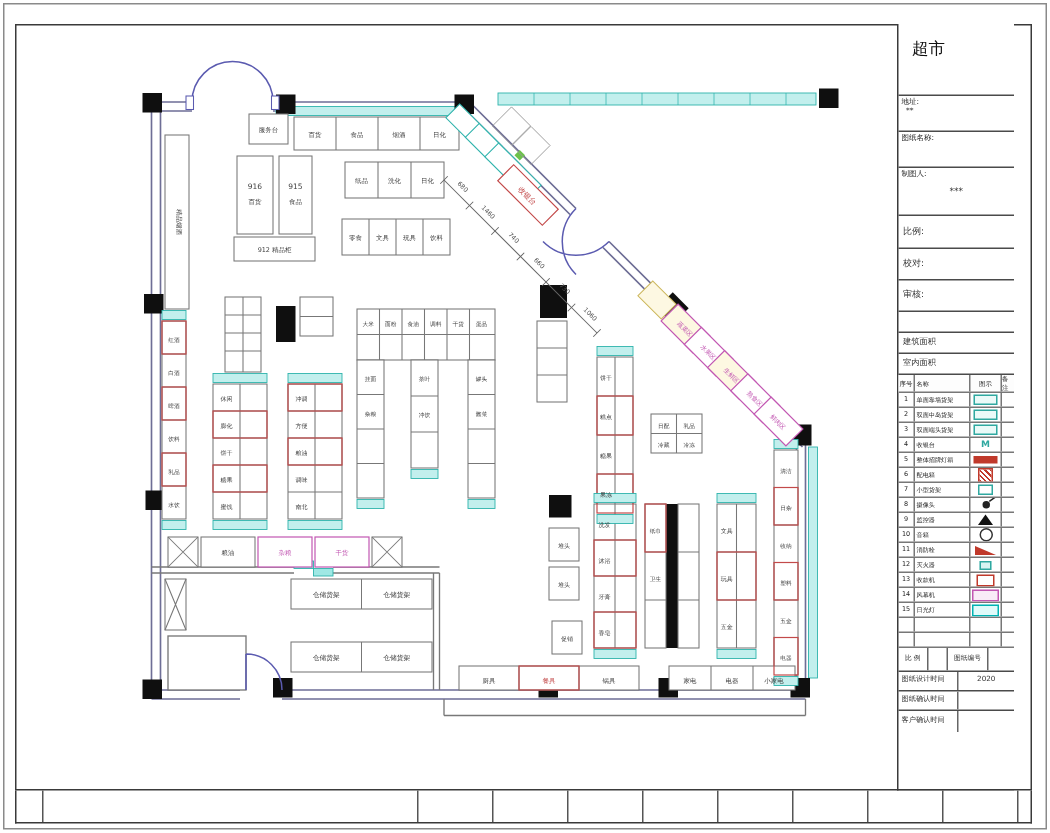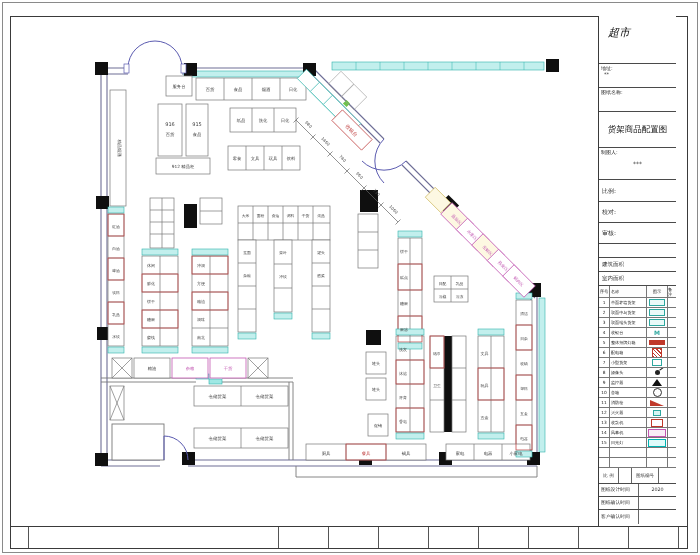--- a/index.html
+++ b/index.html
@@ -377,31 +377,28 @@
       <text x="217.5" y="440" font-size="4.5">仓储货架</text>
       <text x="264.5" y="440" font-size="4.5">仓储货架</text>
       <text x="376" y="365" font-size="4">堆头</text>
       <text x="376" y="391" font-size="4">堆头</text>
       <text x="378" y="427" font-size="4">促销</text>
     </g>
   </svg>
 
   <div id="tblock">
     <div class="trow" style="height:48px;">
-      <div style="font-size:11px;color:#111;padding:9px 0 0 9px;font-style:italic;">超市</div>
+      <div style="font-size:11px;color:#111;padding:9px 0 0 9px;">超市</div>
     </div>
     <div class="trow" style="height:24px;">
       <div class="lab5">地址:</div>
       <div style="font-size:5px;padding-left:5px;">**</div>
     </div>
     <div class="trow" style="height:24px;">
       <div class="lab5">图纸名称:</div>
-    </div>
-    <div class="trow" style="height:36px;display:flex;align-items:center;justify-content:center;">
-      <div style="font-size:8.5px;color:#111;">货架商品配置图</div>
     </div>
     <div class="trow" style="height:32px;">
       <div class="lab5">制图人:</div>
       <div style="font-size:6px;text-align:center;padding-top:5px;">***</div>
     </div>
     <div class="trow" style="height:22px;font-size:6px;line-height:21px;padding-left:3px;">比例:</div>
     <div class="trow" style="height:21px;font-size:6px;line-height:20px;padding-left:3px;">校对:</div>
     <div class="trow" style="height:21px;font-size:6px;line-height:20px;padding-left:3px;">审核:</div>
     <div class="trow" style="height:14px;"></div>
     <div class="trow" style="height:14px;font-size:5.5px;line-height:13px;padding-left:3px;">建筑面积</div>

